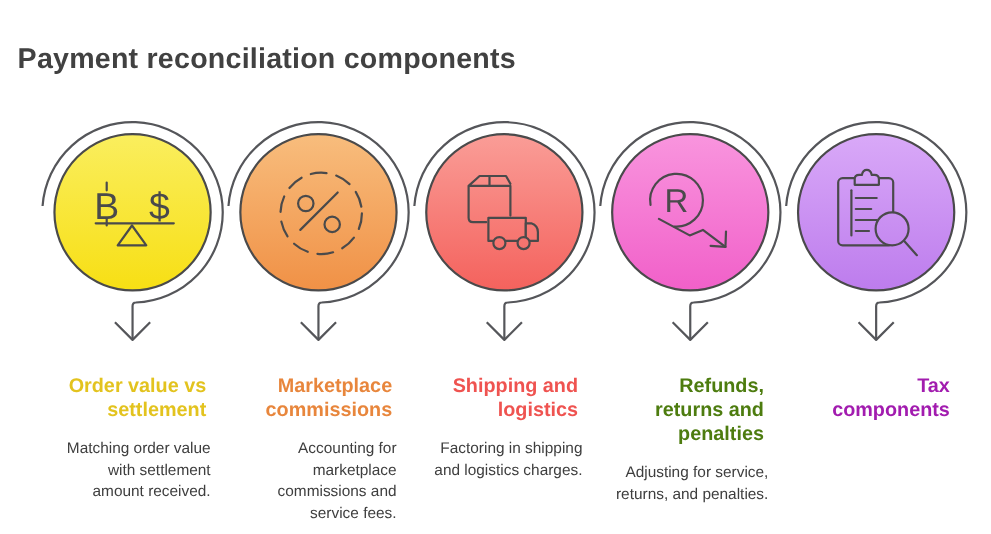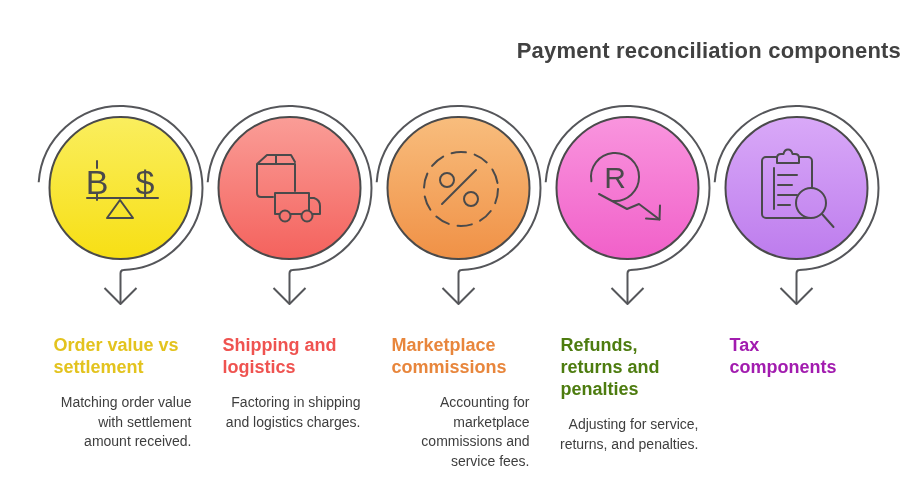--- a/index.html
+++ b/index.html
@@ -3,23 +3,23 @@
 <meta charset="utf-8">
 <style>
   html,body{margin:0;padding:0;}
   body{
     width:901px;height:485px;
     background:var(--background,#fff);
     font-family:"Liberation Sans",sans-serif;
     overflow:hidden;
   }
   .title{
-    margin:38px 0 0 0;
-    text-align:right;
-    font-size:22px;
+    margin:38px 0 0 16px;
+    text-align:left;
+    font-size:26px;
     font-weight:bold;
     color:var(--title,#414141);
     letter-spacing:.2px;
   }
   .row{
     display:flex;
     width:845px;
     margin:19px 0 0 36px;
   }
   .col{
@@ -35,21 +35,21 @@
   .glyph{
     fill:var(--icon,#4a4a4b);
     stroke:none;
     font-family:"Liberation Sans",sans-serif;
   }
   .heading{
     margin:14px 0 0 0;
     font-size:18px;
     font-weight:bold;
     line-height:22px;
-    text-align:left;
+    text-align:right;
     max-width:134px;
   }
   .desc{
     margin:15px 0 0 0;
     font-size:14px;
     line-height:19.5px;
     text-align:right;
     max-width:142px;
     color:var(--text,#3e3e3e);
   }
@@ -80,60 +80,60 @@
         <path d="M84,117 L71,135 H97 Z"></path>
       </g>
     </svg>
     <div class="heading" style="color: rgb(227, 195, 30);">Order value vs settlement</div>
     <div class="desc">Matching order value with settlement amount received.</div>
   </div>
 
   <div class="col">
     <svg class="unit" viewBox="0 0 169 237" width="169" height="237">
       <defs>
+        <linearGradient id="g1" gradientUnits="userSpaceOnUse" x1="84.5" y1="34" x2="84.5" y2="176">
+          <stop offset="0" stop-color="#f8bd7d"></stop>
+          <stop offset="1" stop-color="#f09146"></stop>
+        </linearGradient>
+      </defs>
+      <path class="ring" d="M2.7,99.3 A82,82 0 1 1 87.4,187 Q84.5,187 84.5,190.5 L84.5,221"></path>
+      <path class="ring" d="M68.5,205 L84.5,221 L100.5,205"></path>
+      <circle class="main-circle" cx="84.5" cy="105" r="71" fill="url(#g1)"></circle>
+      <g class="st">
+        <circle cx="87" cy="106" r="37" stroke-dasharray="14.5 9"></circle>
+        <path d="M68,121 L102,87"></path>
+        <circle cx="73" cy="97" r="7"></circle>
+        <circle cx="97" cy="116" r="7"></circle>
+      </g>
+    </svg>
+    <div class="heading" style="color: rgb(232, 134, 60);">Marketplace commissions</div>
+    <div class="desc">Accounting for marketplace commissions and service fees.</div>
+  </div>
+
+  <div class="col">
+    <svg class="unit" viewBox="0 0 169 237" width="169" height="237">
+      <defs>
         <linearGradient id="g2" gradientUnits="userSpaceOnUse" x1="84.5" y1="34" x2="84.5" y2="176">
           <stop offset="0" stop-color="#fa9d97"></stop>
           <stop offset="1" stop-color="#f4625d"></stop>
         </linearGradient>
       </defs>
       <path class="ring" d="M2.7,99.3 A82,82 0 1 1 87.4,187 Q84.5,187 84.5,190.5 L84.5,221"></path>
       <path class="ring" d="M68.5,205 L84.5,221 L100.5,205"></path>
       <circle class="main-circle" cx="84.5" cy="105" r="71" fill="url(#g2)"></circle>
       <g class="st">
         <path d="M52,81 L62,72 H86 L90,79 M71,72 V81 M52,81 H90 M90,81 V108 M52,81 V110 Q52,114 56,114 H68"></path>
         <path fill="url(#g2)" d="M70,110 H104 V131 H70 Z"></path>
         <path fill="url(#g2)" d="M104,115 H109 Q115,117 115,123 V131 H104 Z"></path>
         <circle fill="url(#g2)" cx="80" cy="133" r="5.5"></circle>
         <circle fill="url(#g2)" cx="102" cy="133" r="5.5"></circle>
       </g>
     </svg>
     <div class="heading" style="color: rgb(239, 83, 80);">Shipping and logistics</div>
     <div class="desc">Factoring in shipping and logistics charges.</div>
-  </div>
-
-  <div class="col">
-    <svg class="unit" viewBox="0 0 169 237" width="169" height="237">
-      <defs>
-        <linearGradient id="g1" gradientUnits="userSpaceOnUse" x1="84.5" y1="34" x2="84.5" y2="176">
-          <stop offset="0" stop-color="#f8bd7d"></stop>
-          <stop offset="1" stop-color="#f09146"></stop>
-        </linearGradient>
-      </defs>
-      <path class="ring" d="M2.7,99.3 A82,82 0 1 1 87.4,187 Q84.5,187 84.5,190.5 L84.5,221"></path>
-      <path class="ring" d="M68.5,205 L84.5,221 L100.5,205"></path>
-      <circle class="main-circle" cx="84.5" cy="105" r="71" fill="url(#g1)"></circle>
-      <g class="st">
-        <circle cx="87" cy="106" r="37" stroke-dasharray="14.5 9"></circle>
-        <path d="M68,121 L102,87"></path>
-        <circle cx="73" cy="97" r="7"></circle>
-        <circle cx="97" cy="116" r="7"></circle>
-      </g>
-    </svg>
-    <div class="heading" style="color: rgb(232, 134, 60);">Marketplace commissions</div>
-    <div class="desc">Accounting for marketplace commissions and service fees.</div>
   </div>
 
   <div class="col">
     <svg class="unit" viewBox="0 0 169 237" width="169" height="237">
       <defs>
         <linearGradient id="g3" gradientUnits="userSpaceOnUse" x1="84.5" y1="34" x2="84.5" y2="176">
           <stop offset="0" stop-color="#f995de"></stop>
           <stop offset="1" stop-color="#f160c9"></stop>
         </linearGradient>
       </defs>

